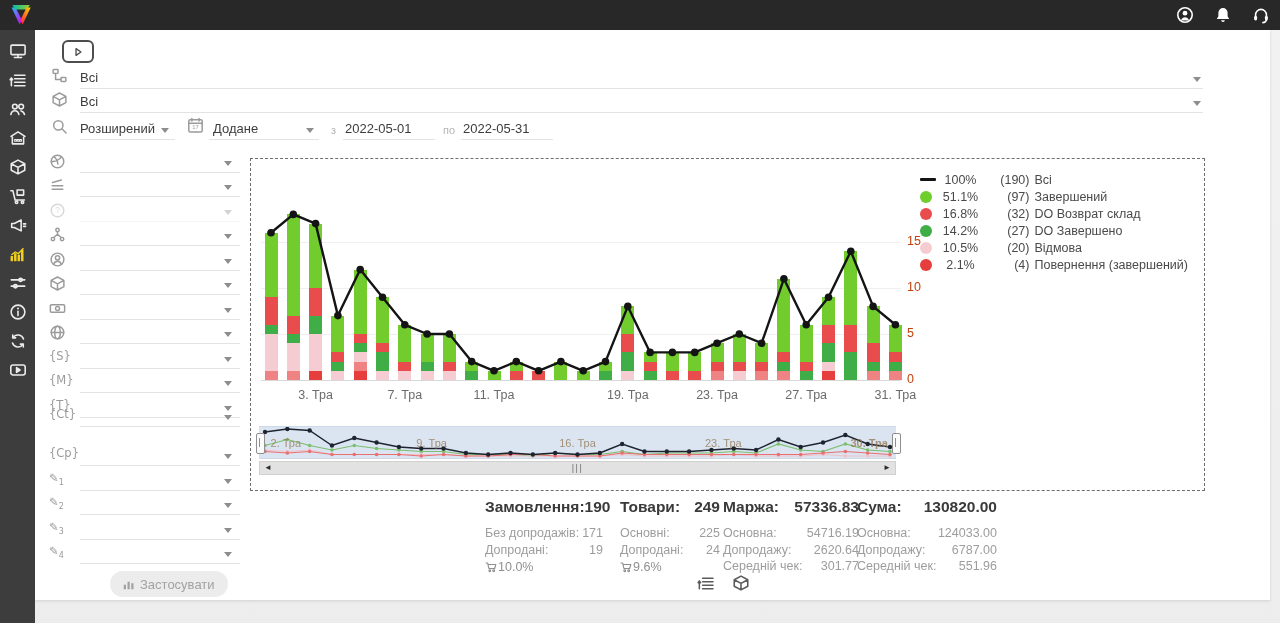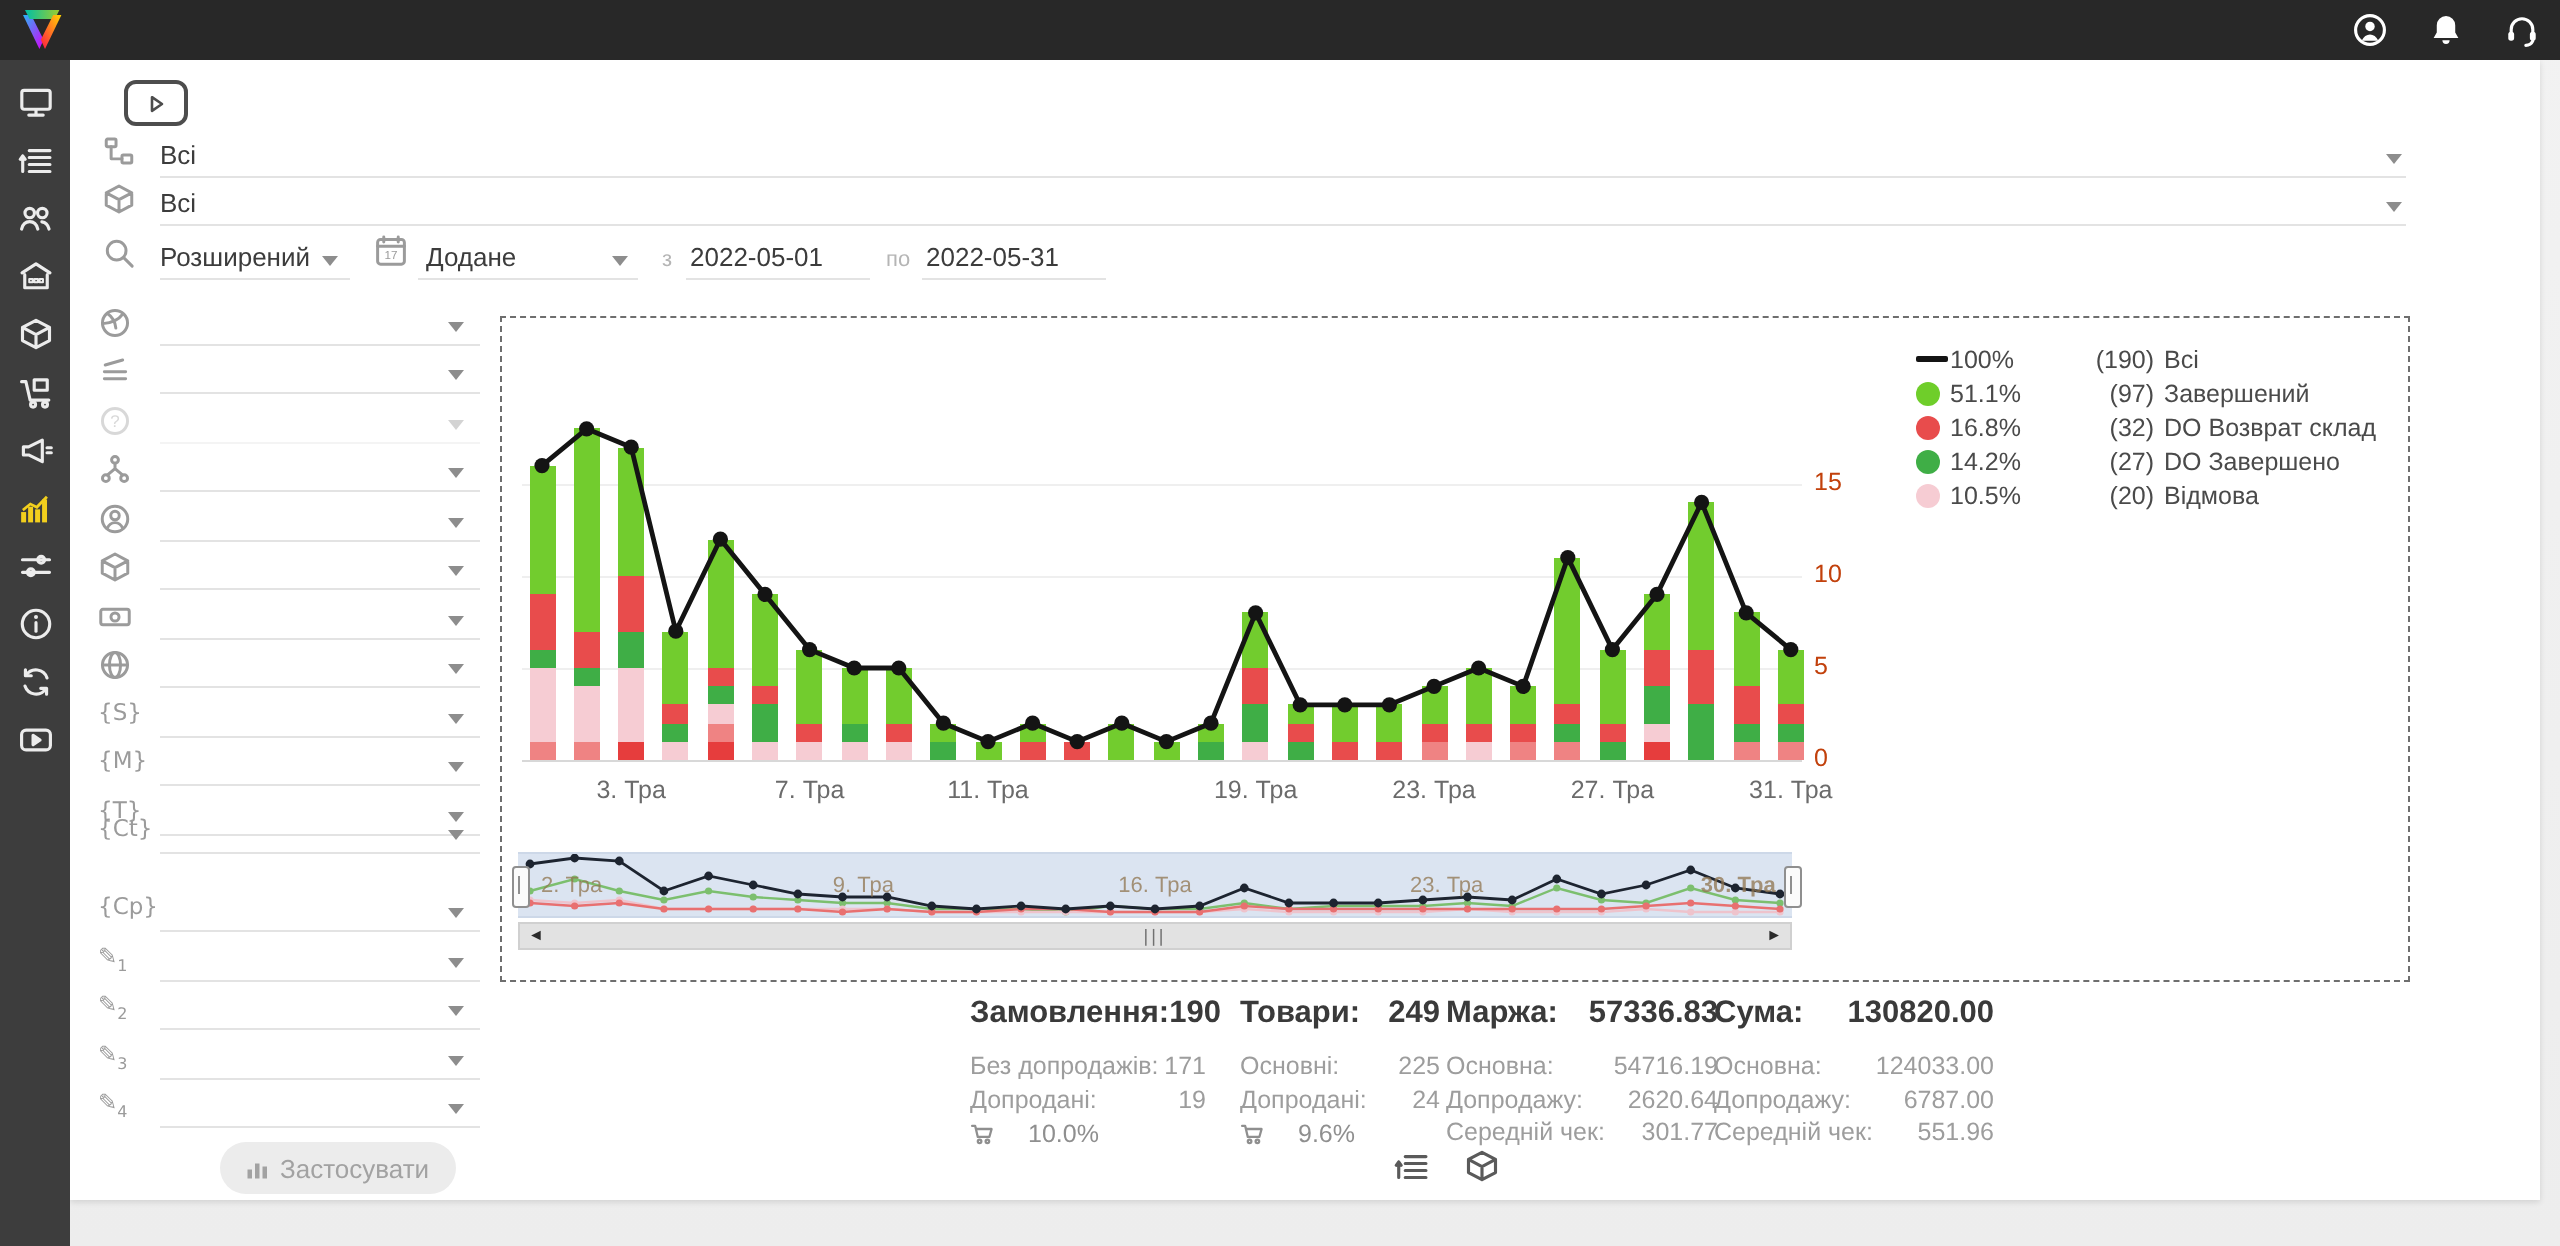--- a/index.html
+++ b/index.html
@@ -32,33 +32,33 @@
   .grid{position:absolute;left:2px;width:640px;height:1px;background:#efefef}
   .grid.axis0{background:#d8d8d8}
   .bar-seg{position:absolute;width:13px}
   .ylab{position:absolute;left:648px;font-size:12.5px;color:#c2410c}
   .xlab{position:absolute;top:229px;transform:translateX(-50%);font-size:12.5px;color:#6b6b6b;white-space:nowrap}
   .line-ov{position:absolute;left:0;top:0;overflow:visible}
   .legend{position:absolute;right:16px;top:12px}
   .lg-row{display:flex;align-items:center;height:17px;font-size:12.5px;color:#4a4a4a;cursor:pointer}
   .lg-swatch{width:12px;height:12px;border-radius:50%;margin-right:5px;flex:none}
   .lg-line{width:16px;height:3px;background:#141414;border-radius:1px;margin-right:1px;flex:none}
-  .lg-pct{width:46px;text-align:left;margin-right:20px}
+  .lg-pct{width:46px;text-align:center;margin-right:10px}
   .lg-cnt{width:36px;text-align:right;margin-right:5px}
   .navarea{position:absolute;left:8px;top:267px;width:637px;height:33px;background:#dbe4f1;border-top:1px solid #cdd8e8;border-bottom:1px solid #cdd8e8;box-sizing:border-box}
   .navlab{position:absolute;top:10px;transform:translateX(-50%);font-size:11px;color:#90754f;opacity:.75;white-space:nowrap}
   .handle{position:absolute;top:6px;width:7px;height:19px;background:#fbfbfb;border:1px solid #8f8f8f;border-radius:2px;cursor:ew-resize;z-index:3}
   .handle::after{content:"";position:absolute;left:2px;top:4px;height:9px;border-left:1px solid #8f8f8f}
   .scrollbar{position:absolute;left:8px;top:302px;width:637px;height:14px;background:#e2e2e2;border:1px solid #d0d0d0;box-sizing:border-box;display:flex;align-items:center;justify-content:space-between;cursor:pointer}
   .sb-arrow{font-size:8px;color:#2b2b2b;padding:0 4px;line-height:12px}
   .sb-grip{color:#707070;font-size:9px;letter-spacing:1.5px}
   .stats-col{position:absolute;top:468px}
   .st-title{display:flex;justify-content:space-between;align-items:baseline;font-size:15.5px;font-weight:700;color:#3a3a3a;margin-bottom:9px}
   .st-row{display:flex;justify-content:space-between;font-size:12.5px;color:#9d9d9d;line-height:16.5px}
-  .st-cart{display:flex;align-items:center;gap:16px;color:#8f8f8f;font-size:12.5px;margin-top:2px}
+  .st-cart{display:flex;align-items:center;gap:0;color:#8f8f8f;font-size:12.5px;margin-top:2px}
   .footer-icons{position:absolute;left:662px;top:544px;display:flex;gap:17px;color:#5a5a5a}
   .footer-icons .icn{cursor:pointer}
 </style>
 </head>
 <body>
 
 <div class="topbar">
   <span class="logo">
     <svg width="28" height="28" viewBox="0 0 28 28">
       <defs>
@@ -576,20 +576,26 @@
           <span class="lg-pct">14.2%</span>
           <span class="lg-cnt">(27)</span>
           <span class="lg-lbl">DO Завершено</span>
         </div>
         <div class="lg-row">
           <span class="lg-swatch" style="background: rgb(246, 204, 211);"></span>
           <span class="lg-pct">10.5%</span>
           <span class="lg-cnt">(20)</span>
           <span class="lg-lbl">Відмова</span>
         </div>
+        <div class="lg-row">
+          <span class="lg-swatch" style="background: rgb(230, 61, 61);"></span>
+          <span class="lg-pct">2.1%</span>
+          <span class="lg-cnt">(4)</span>
+          <span class="lg-lbl">Повернення (завершений)</span>
+        </div>
       </div>
     <div class="navarea" id="nav"><svg width="637" height="33">
           <polyline points="6,18.5 28.321428571428573,12.5 50.642857142857146,18.5 72.96428571428572,23 95.28571428571429,18.5 117.60714285714286,21.5 139.92857142857144,23 162.25,24.5 184.57142857142858,24.5 206.89285714285717,27.5 229.21428571428572,27.5 251.5357142857143,27.5 273.8571428571429,29 296.17857142857144,26 318.5,27.5 340.8214285714286,27.5 363.14285714285717,24.5 385.4642857142857,27.5 407.78571428571433,26 430.1071428571429,26 452.42857142857144,26 474.75000000000006,24.5 497.0714285714286,26 519.3928571428572,17 541.7142857142858,23 564.0357142857143,24.5 586.3571428571429,17 608.6785714285714,23 631,24.5" fill="none" stroke="#7cbf6e" stroke-width="1.2"></polyline>
           <circle cx="6" cy="18.5" r="1.8" fill="#7cbf6e"></circle>
           <circle cx="28.321428571428573" cy="12.5" r="1.8" fill="#7cbf6e"></circle>
           <circle cx="50.642857142857146" cy="18.5" r="1.8" fill="#7cbf6e"></circle>
           <circle cx="72.96428571428572" cy="23" r="1.8" fill="#7cbf6e"></circle>
           <circle cx="95.28571428571429" cy="18.5" r="1.8" fill="#7cbf6e"></circle>
           <circle cx="117.60714285714286" cy="21.5" r="1.8" fill="#7cbf6e"></circle>
           <circle cx="139.92857142857144" cy="23" r="1.8" fill="#7cbf6e"></circle>

